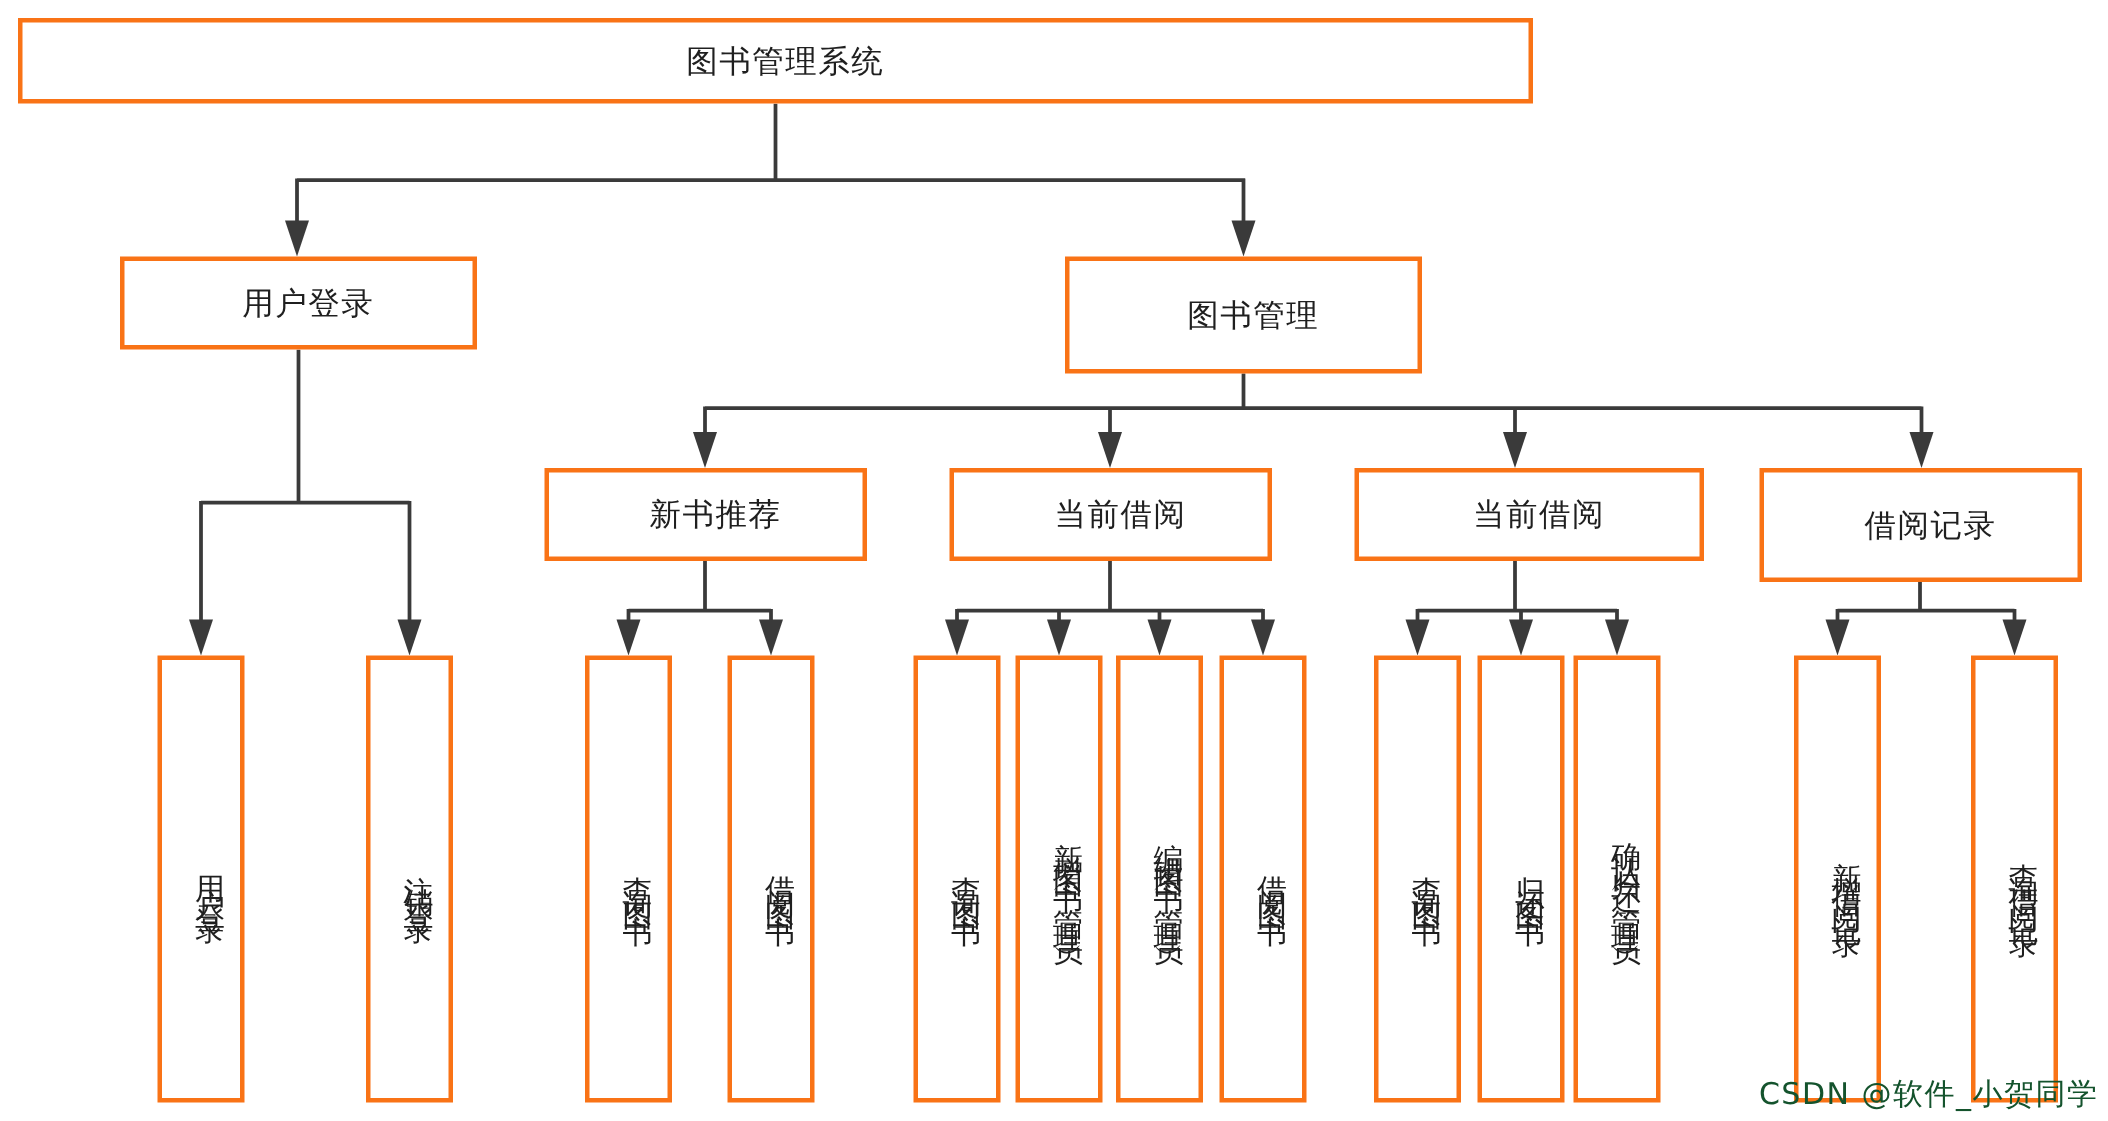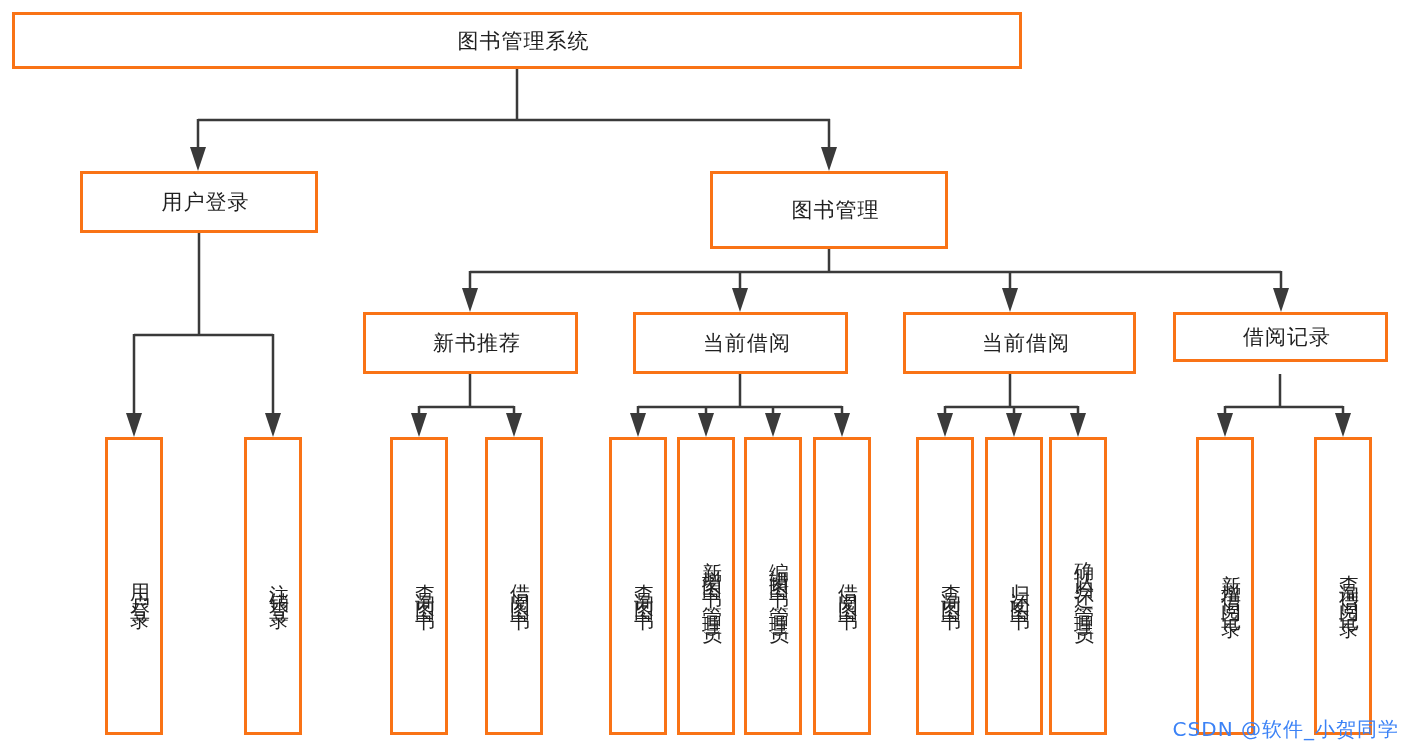--- a/index.html
+++ b/index.html
@@ -46,42 +46,42 @@
     letter-spacing: 9px;
     white-space: nowrap;
   }
   
   #root   { left: 12px;   top: 12px;  width: 1010px; height: 57px; }
   #n-user { left: 80px;   top: 171px; width: 238px;  height: 62px; }
   #n-book { left: 710px;  top: 171px; width: 238px;  height: 78px; }
   #n-rec  { left: 363px;  top: 312px; width: 215px;  height: 62px; }
   #n-bor  { left: 633px;  top: 312px; width: 215px;  height: 62px; }
   #n-cur  { left: 903px;  top: 312px; width: 233px;  height: 62px; }
-  #n-log  { left: 1173px; top: 312px; width: 215px;  height: 50px; }
+  #n-log  { left: 1173px; top: 312px; width: 215px;  height: 76px; }
   
   #lf-u1 { left: 105px; }
   #lf-u2 { left: 244px; }
   #lf-n1 { left: 390px; }
   #lf-n2 { left: 485px; }
   #lf-b1 { left: 609px; }
   #lf-b2 { left: 677px; }
   #lf-b3 { left: 744px; }
   #lf-b4 { left: 813px; }
   #lf-c1 { left: 916px; }
   #lf-c2 { left: 985px; }
   #lf-c3 { left: 1049px; }
   #lf-r1 { left: 1196px; }
   #lf-r2 { left: 1314px; }
   #watermark {
     position: absolute;
     right: 6px;
     bottom: 4px;
     font-size: 20px;
     letter-spacing: 1px;
-    color: #3b82f6;
+    color: #14532d;
     white-space: nowrap;
   }
 </style>
 </head>
 <body>
 
 <div id="stage">
 
   <svg id="connector-layer" viewBox="0 0 1405 747" xmlns="http://www.w3.org/2000/svg">
     <path fill="none" stroke="#3a3a3a" stroke-width="2.5" d="

